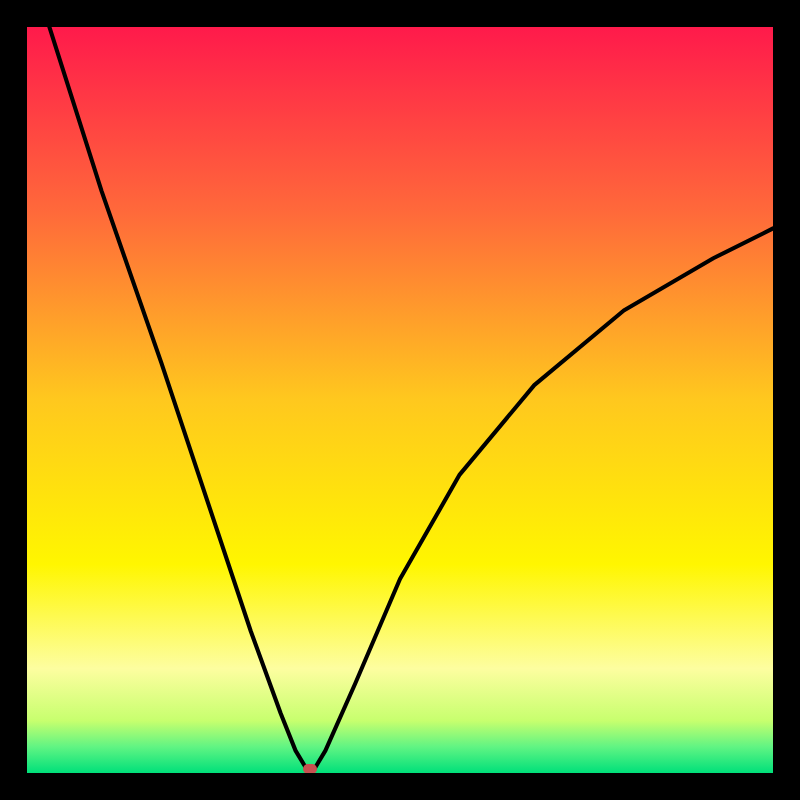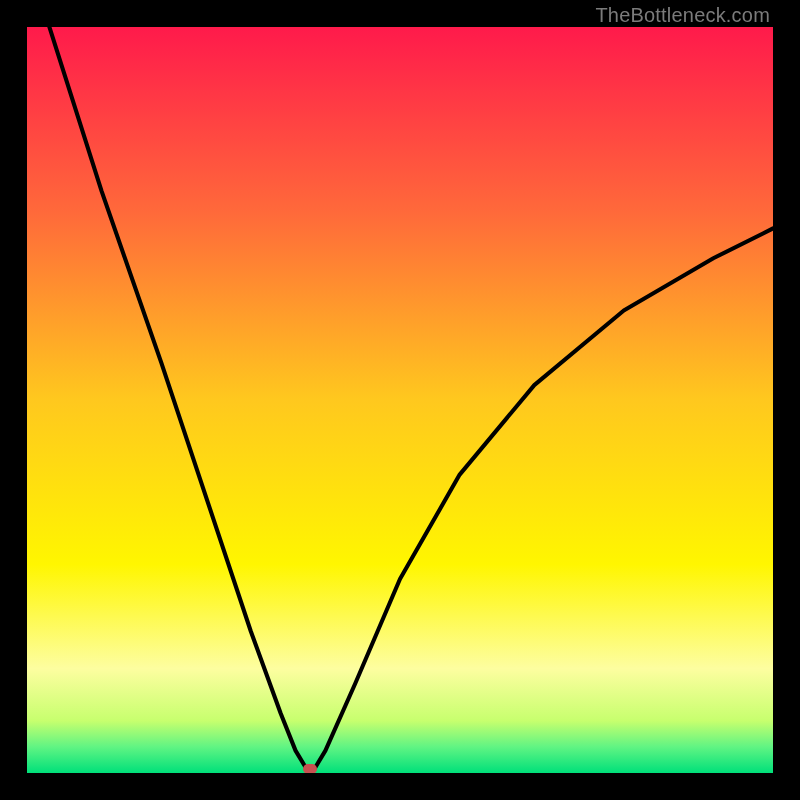--- a/index.html
+++ b/index.html
@@ -48,21 +48,20 @@
     border-radius: 5px;
     transform: translate(-50%, -50%);
     pointer-events: none;
   }
 </style>
 </head>
 <body>
 
 <div class="frame">
 
-  <div class="watermark">TheBottleneck.com</div>
 
   <div class="plot">
     <svg class="gradient" viewBox="0 0 100 100" preserveAspectRatio="none">
       <defs>
         <linearGradient id="bg" x1="0" y1="0" x2="0" y2="1">
             <stop offset="0%" stop-color="#ff1a4b"></stop>
             <stop offset="25%" stop-color="#ff6a3a"></stop>
             <stop offset="50%" stop-color="#ffc81e"></stop>
             <stop offset="72%" stop-color="#fff600"></stop>
             <stop offset="86%" stop-color="#fdfea0"></stop>

